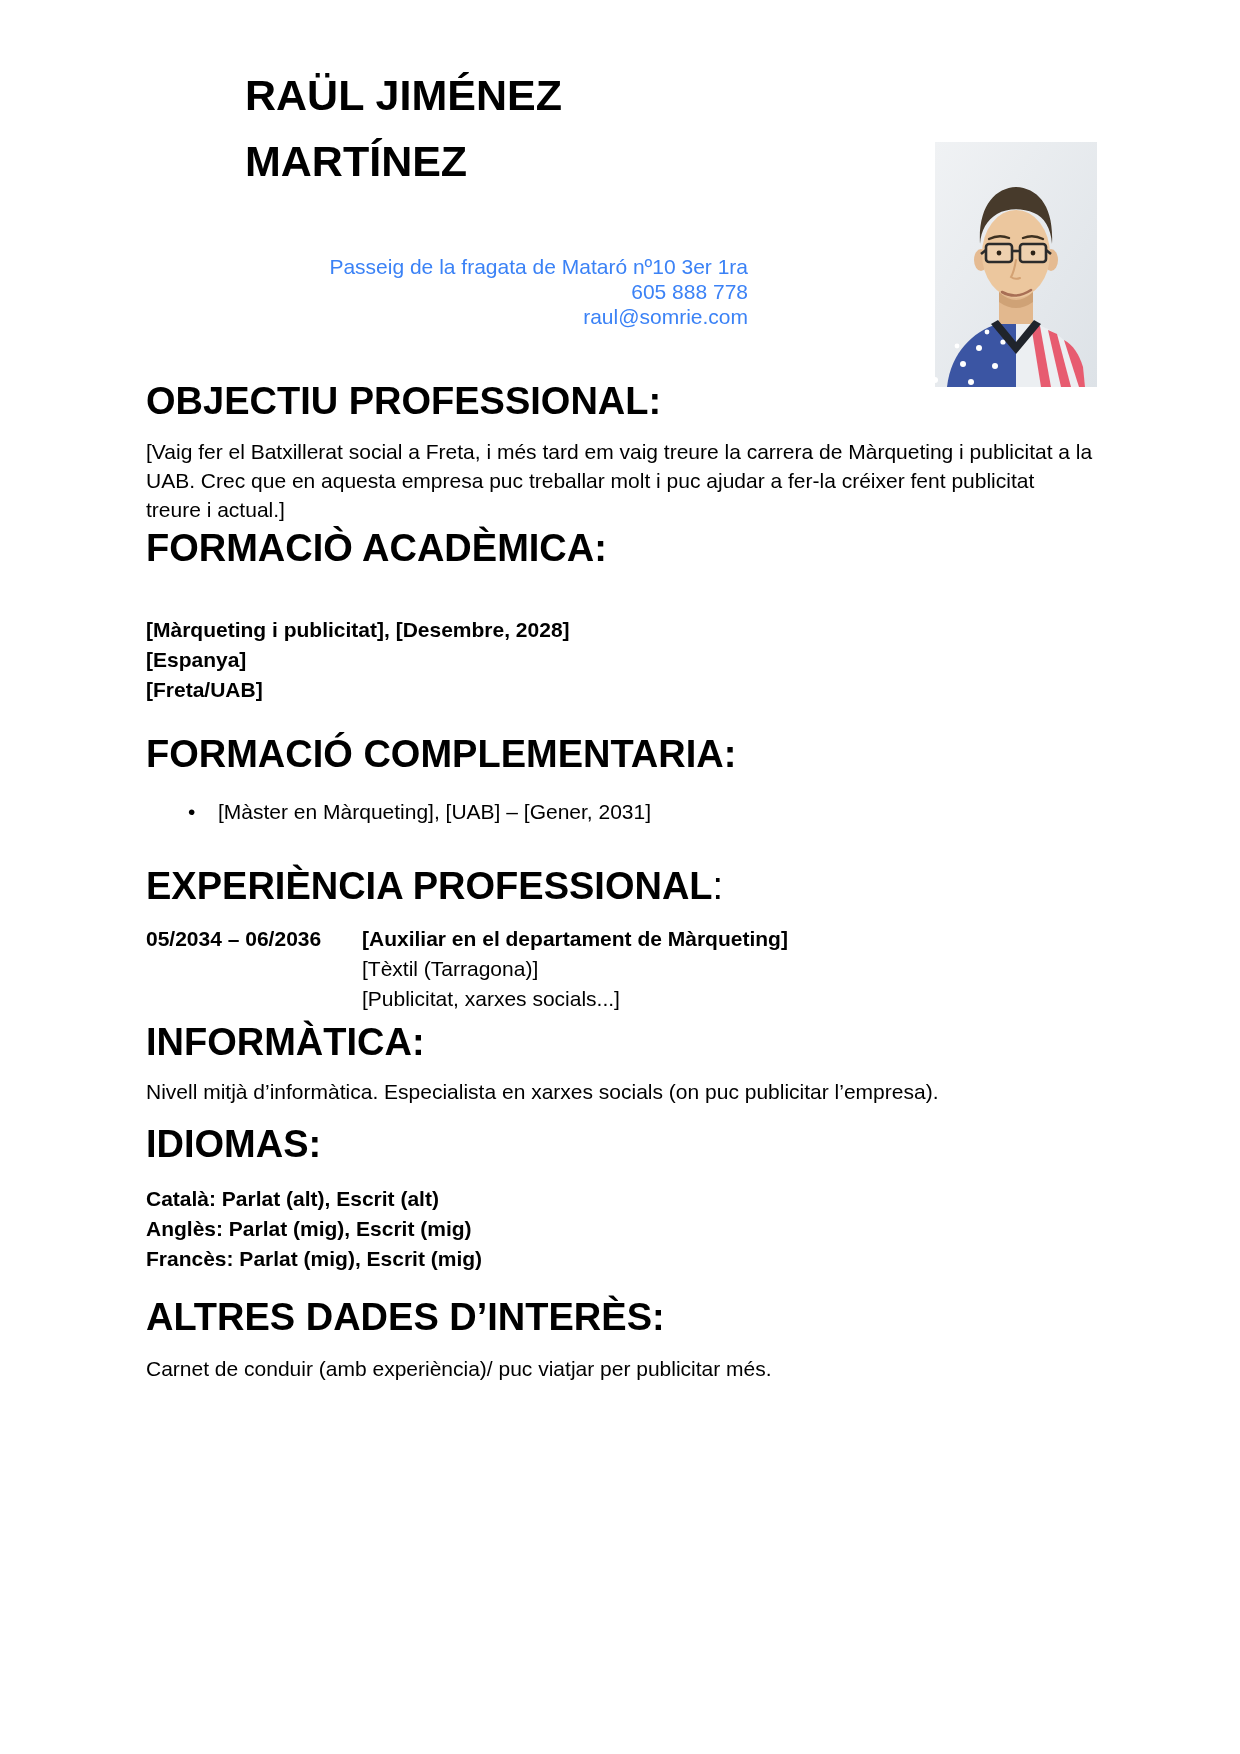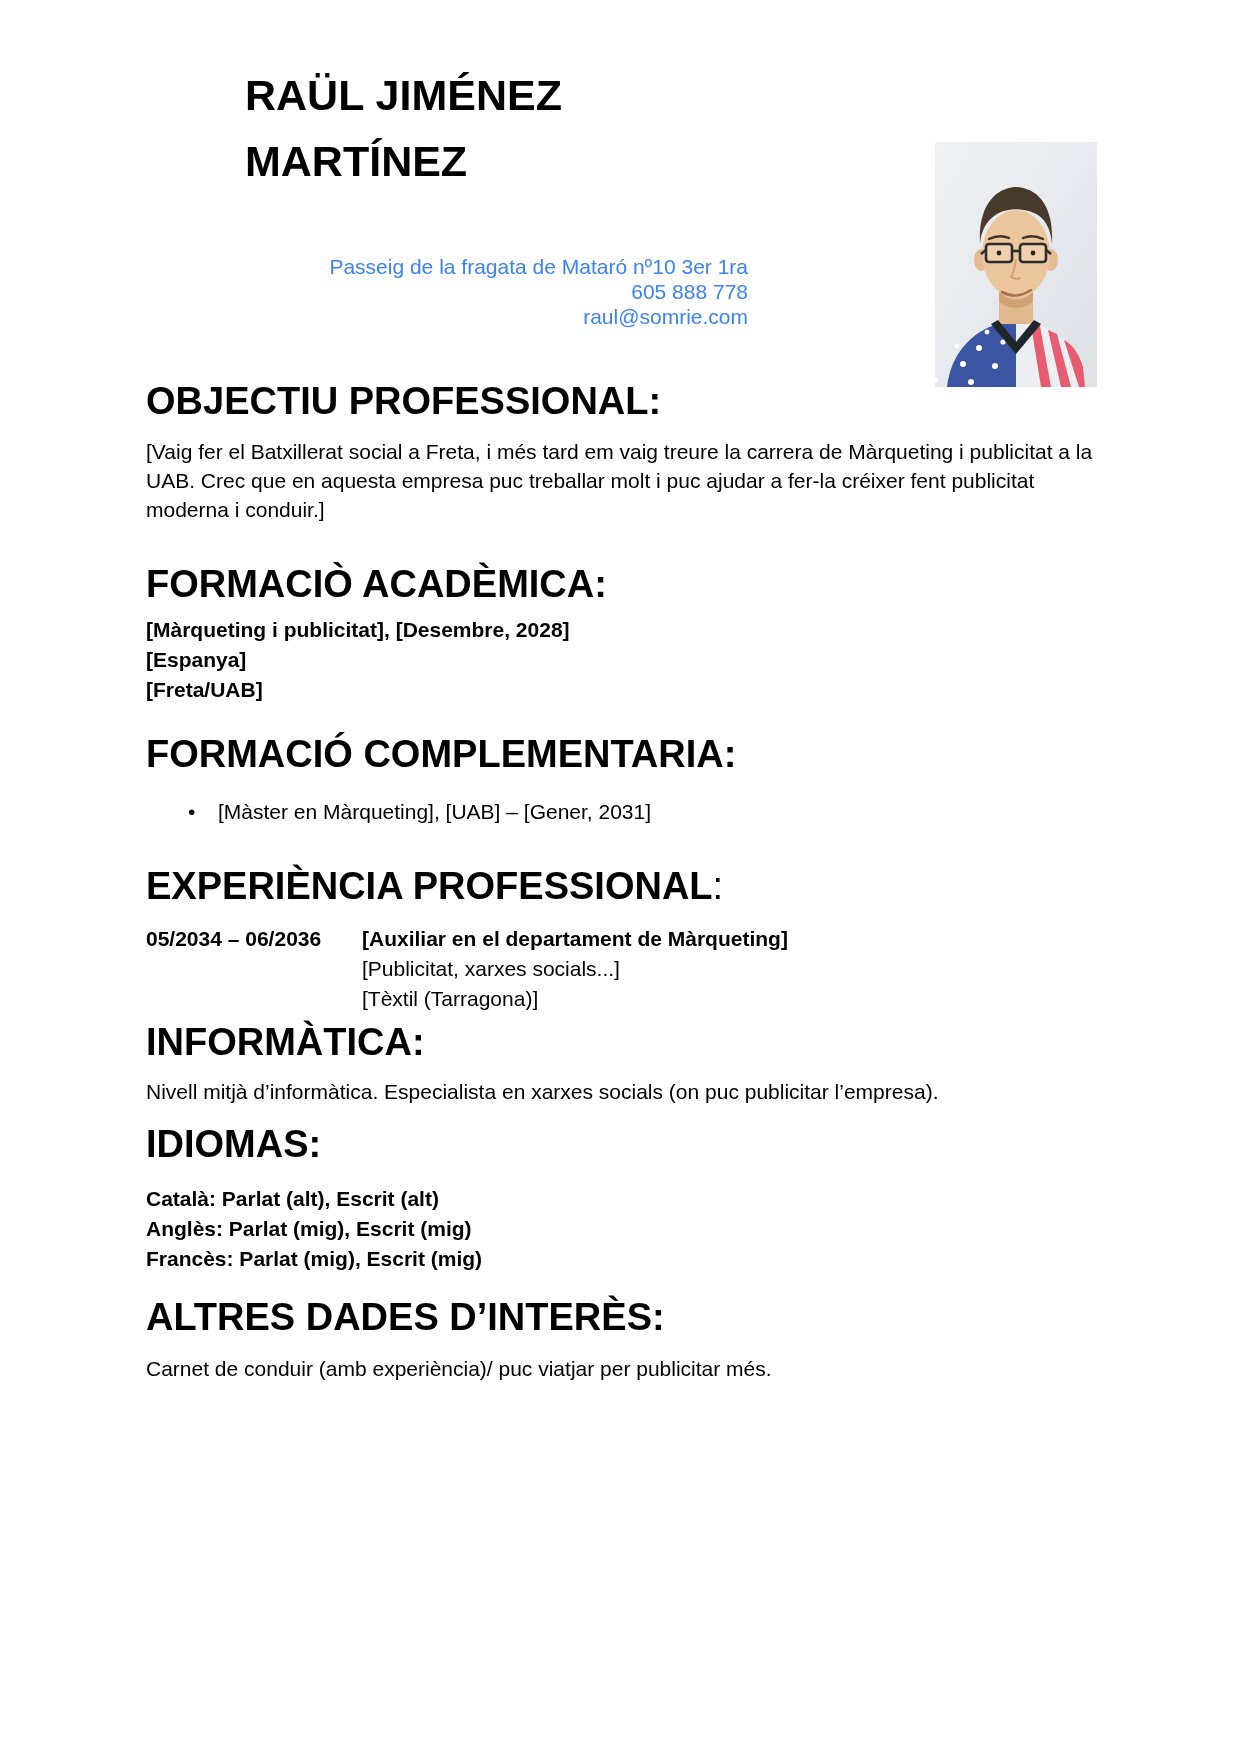--- a/index.html
+++ b/index.html
@@ -131,42 +131,42 @@
       <path d="M81,118 Q79,130 76,135 Q80,138 85,136" stroke="#d3a173" stroke-width="2" fill="none" stroke-linecap="round"></path>
 
       <path d="M67,150 Q81,158 96,148" stroke="#a86f55" stroke-width="2.6" fill="none" stroke-linecap="round"></path>
     </svg>
   </div>
 
   <div class="sec-heading" style="top:383px">OBJECTIU PROFESSIONAL:</div>
   <div class="body-text" style="top:437px">
     <div>[Vaig fer el Batxillerat social a Freta, i més tard em vaig treure la carrera de Màrqueting i publicitat a la</div>
     <div>UAB. Crec que en aquesta empresa puc treballar molt i puc ajudar a fer-la créixer fent publicitat</div>
-    <div>moderna i conduir.]</div>
+    <div>treure i actual.]</div>
   </div>
 
-  <div class="sec-heading" style="top:566px">FORMACIÒ ACADÈMICA:</div>
+  <div class="sec-heading" style="top:530px">FORMACIÒ ACADÈMICA:</div>
   <div class="body-text lh30" style="top:615px">
     <div>[Màrqueting i publicitat], [Desembre, 2028]</div>
     <div>[Espanya]</div>
     <div>[Freta/UAB]</div>
   </div>
 
   <div class="sec-heading" style="top:736px">FORMACIÓ COMPLEMENTARIA:</div>
   <div class="bullet-row" style="top:797px">
     <span class="bullet-marker">•</span>
     <span>[Màster en Màrqueting], [UAB] – [Gener, 2031]</span>
   </div>
 
   <div class="sec-heading" style="top:868px"><span>EXPERIÈNCIA PROFESSIONAL</span><span class="colon-regular">:</span></div>
   <div class="exp-date" style="top:924px">05/2034 – 06/2036</div>
   <div class="exp-details" style="top:924px">
     <div class="bold">[Auxiliar en el departament de Màrqueting]</div>
+    <div>[Tèxtil (Tarragona)]</div>
     <div>[Publicitat, xarxes socials...]</div>
-    <div>[Tèxtil (Tarragona)]</div>
   </div>
 
   <div class="sec-heading" style="top:1024px">INFORMÀTICA:</div>
   <div class="body-text" style="top:1077px">Nivell mitjà d’informàtica. Especialista en xarxes socials (on puc publicitar l’empresa).</div>
 
   <div class="sec-heading" style="top:1126px">IDIOMAS:</div>
   <div class="body-text lh30" style="top:1184px">
     <div>Català: Parlat (alt), Escrit (alt)</div>
     <div>Anglès: Parlat (mig), Escrit (mig)</div>
     <div>Francès: Parlat (mig), Escrit (mig)</div>

